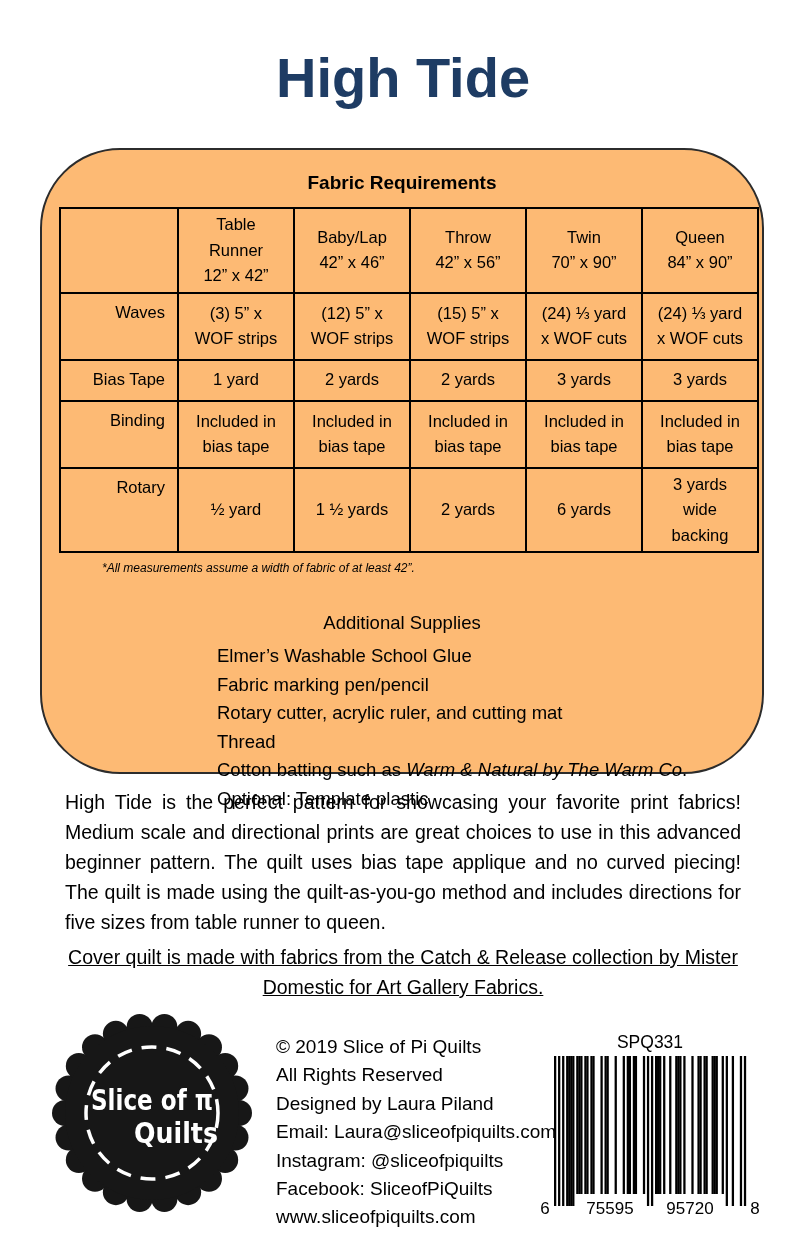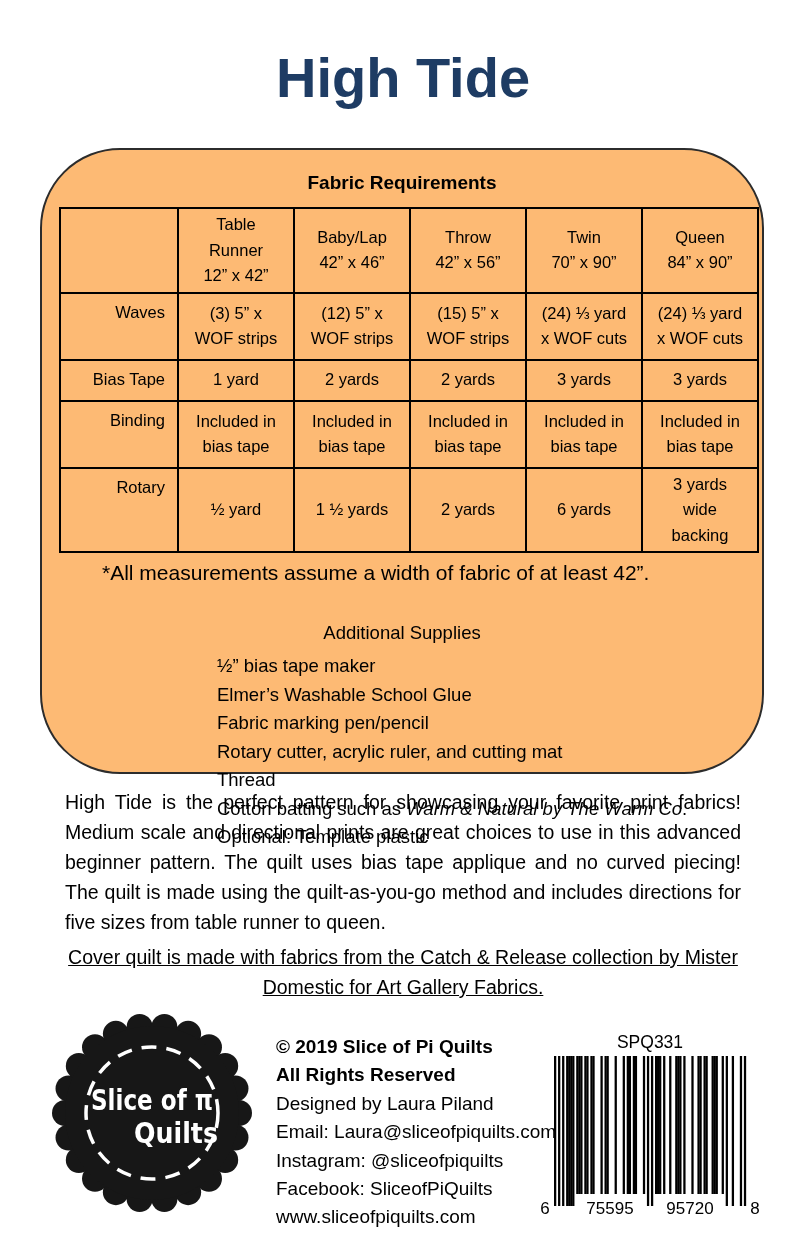--- a/index.html
+++ b/index.html
@@ -58,21 +58,22 @@
   }
   table.fabric col.c0 { width:118px; }
   table.fabric col.cn { width:116px; }
   tr.hdr td { height:56px; }
   tr.r-waves td { height:56px; }
   tr.r-bias td { height:30px; }
   tr.r-binding td { height:56px; }
   tr.r-backing td { height:54px; }
   .note {
     margin:8px 0 0 60px;
-    font-size:21px;
+    font-size:12px;
+    font-style:italic;
   }
   .supplies-title {
     text-align:center;
     font-weight:normal;
     font-size:18.5px;
     margin-top:37px;
   }
   .supplies-list {
     margin:8px 0 0 175px;
     font-size:18.5px;
@@ -89,21 +90,21 @@
   }
   #para-main  { top:787px; }
   #para-cover { top:942px; text-align:center;text-decoration:underline; }
   .logo-wrap { position:absolute; left:52px; top:1013px; width:200px; height:200px;font-weight:bold; }
   .credits {
     position:absolute;
     left:276px; top:1033px;
     font-size:19px;
     line-height:28.4px;
   }
-  .credits .credit-line.bold { font-weight:bold; }
+  .credits .credit-line.bold { font-weight:normal; }
   .sku {
     position:absolute;
     left:540px; top:1032px;
     width:220px;
     text-align:center;
     font-size:17.5px;
   }
   .barcode-wrap { position:absolute; left:538px; top:1056px; }
 </style>
 </head>
@@ -176,21 +177,20 @@
           <td>1 ½ yards</td>
           <td>2 yards</td>
           <td>6 yards</td>
           <td>3 yards wide backing</td>
         </tr>
       </tbody>
   </table>
   <div class="note">*All measurements assume a width of fabric of at least 42”.</div>
   <div class="supplies-title">Additional Supplies</div>
   <div class="supplies-list">
-      <div class="supply-item">½” bias tape maker</div>
       <div class="supply-item">Elmer’s Washable School Glue</div>
       <div class="supply-item">Fabric marking pen/pencil</div>
       <div class="supply-item">Rotary cutter, acrylic ruler, and cutting mat</div>
       <div class="supply-item">Thread</div>
       <div class="supply-item">Cotton batting such as <i>Warm &amp; Natural by The Warm Co</i>.</div>
       <div class="supply-item">Optional: Template plastic</div>
     </div>
 </div>
 
 <div class="para" id="para-main">High Tide is the perfect pattern for showcasing your favorite print fabrics! Medium scale and directional prints are great choices to use in this advanced beginner pattern. The quilt uses bias tape applique and no curved piecing! The quilt is made using the quilt-as-you-go method and includes directions for five sizes from table runner to queen.</div>

